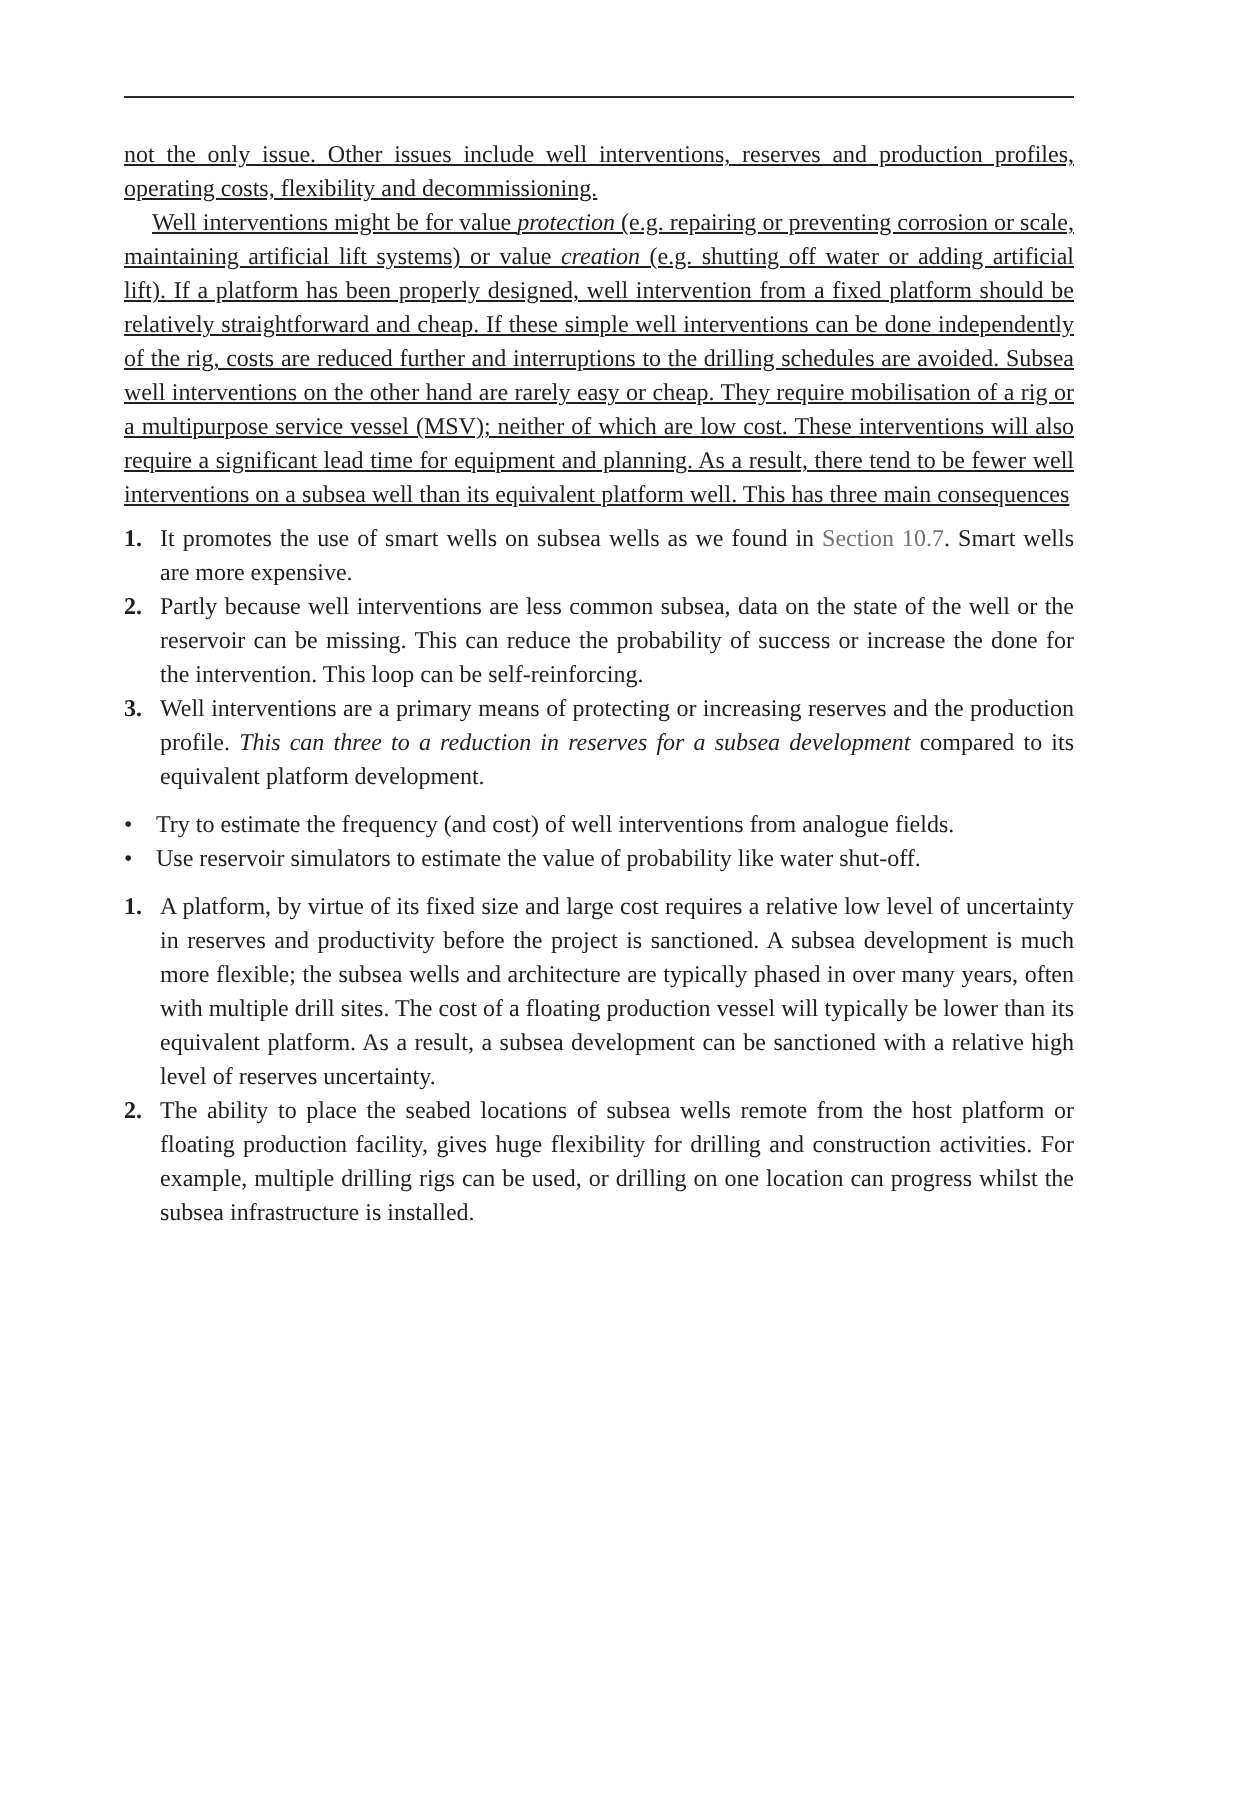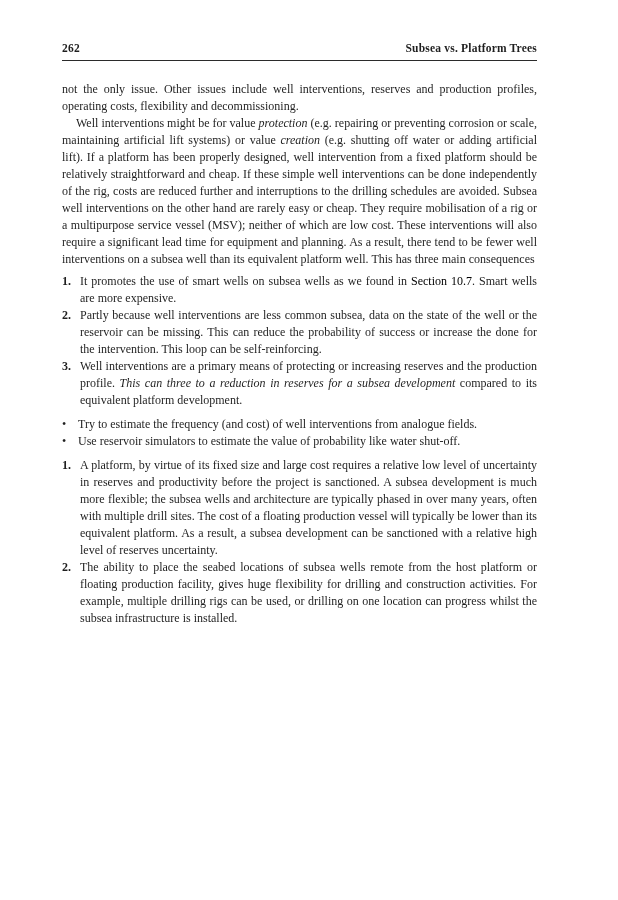--- a/index.html
+++ b/index.html
@@ -26,21 +26,21 @@
     border: none;
     border-top: 1px solid #2b2b2b;
     margin-top: 6px;
   }
   .body-text {
     margin-top: 20px;
     font-size: 12px;
     line-height: 17px;
     text-align: justify;
   }
-  .para { text-align: justify; }
+  .para { text-align: justify; text-decoration: underline; }
   .para.indent { text-indent: 14px; }
   .num-list, .bullet-list {
     margin-top: 5px;
     margin-bottom: 7px;
   }
   .list-item {
     display: flex;
     align-items: flex-start;
   }
   .list-item .marker {
@@ -59,36 +59,32 @@
     text-decoration: none;
     cursor: pointer;
   }
   em { font-style: italic; }
 </style>
 </head>
 <body>
 
 <div class="page">
 
-  <header class="running-head">
-    <span class="page-number">262</span>
-    <span class="head-title">Subsea vs. Platform Trees</span>
-  </header>
   <hr class="head-rule">
 
   <main class="body-text">
 
     <p class="para">not the only issue. Other issues include well interventions, reserves and production profiles, operating costs, flexibility and decommissioning.</p>
 
     <p class="para indent"><span>Well interventions might be for value </span><em>protection</em><span> (e.g. repairing or preventing corrosion or scale, maintaining artificial lift systems) or value </span><em>creation</em><span> (e.g. shutting off water or adding artificial lift). If a platform has been properly designed, well intervention from a fixed platform should be relatively straightforward and cheap. If these simple well interventions can be done independently of the rig, costs are reduced further and interruptions to the drilling schedules are avoided. Subsea well interventions on the other hand are rarely easy or cheap. They require mobilisation of a rig or a multipurpose service vessel (MSV); neither of which are low cost. These interventions will also require a significant lead time for equipment and planning. As a result, there tend to be fewer well interventions on a subsea well than its equivalent platform well. This has three main consequences</span></p>
 
     <div class="num-list">
       <div class="list-item">
         <span class="marker">1.</span>
-        <span class="item-text"><span>It promotes the use of smart wells on subsea wells as we found in </span><a class="link" style="color: #000000;">Section 10.7</a><span>. Smart wells are more expensive.</span></span>
+        <span class="item-text"><span>It promotes the use of smart wells on subsea wells as we found in </span><a class="link" style="color: #737373;">Section 10.7</a><span>. Smart wells are more expensive.</span></span>
       </div>
       <div class="list-item">
         <span class="marker">2.</span>
         <span class="item-text">Partly because well interventions are less common subsea, data on the state of the well or the reservoir can be missing. This can reduce the probability of success or increase the done for the intervention. This loop can be self-reinforcing.</span>
       </div>
       <div class="list-item">
         <span class="marker">3.</span>
         <span class="item-text"><span>Well interventions are a primary means of protecting or increasing reserves and the production profile. </span><em>This can three to a reduction in reserves for a subsea development</em><span> compared to its equivalent platform development.</span></span>
       </div>
     </div>

